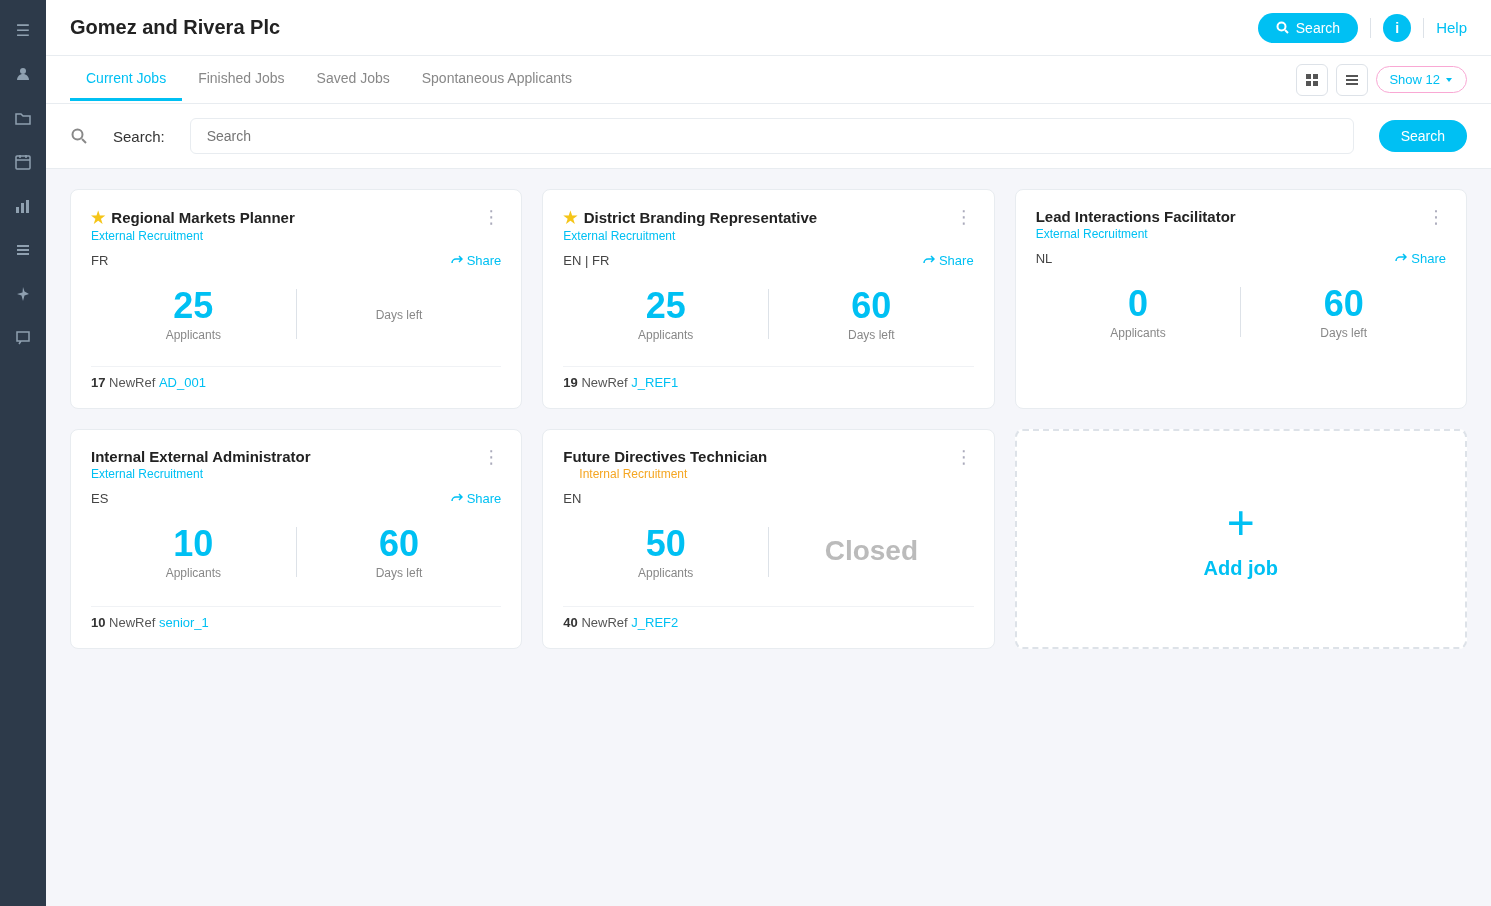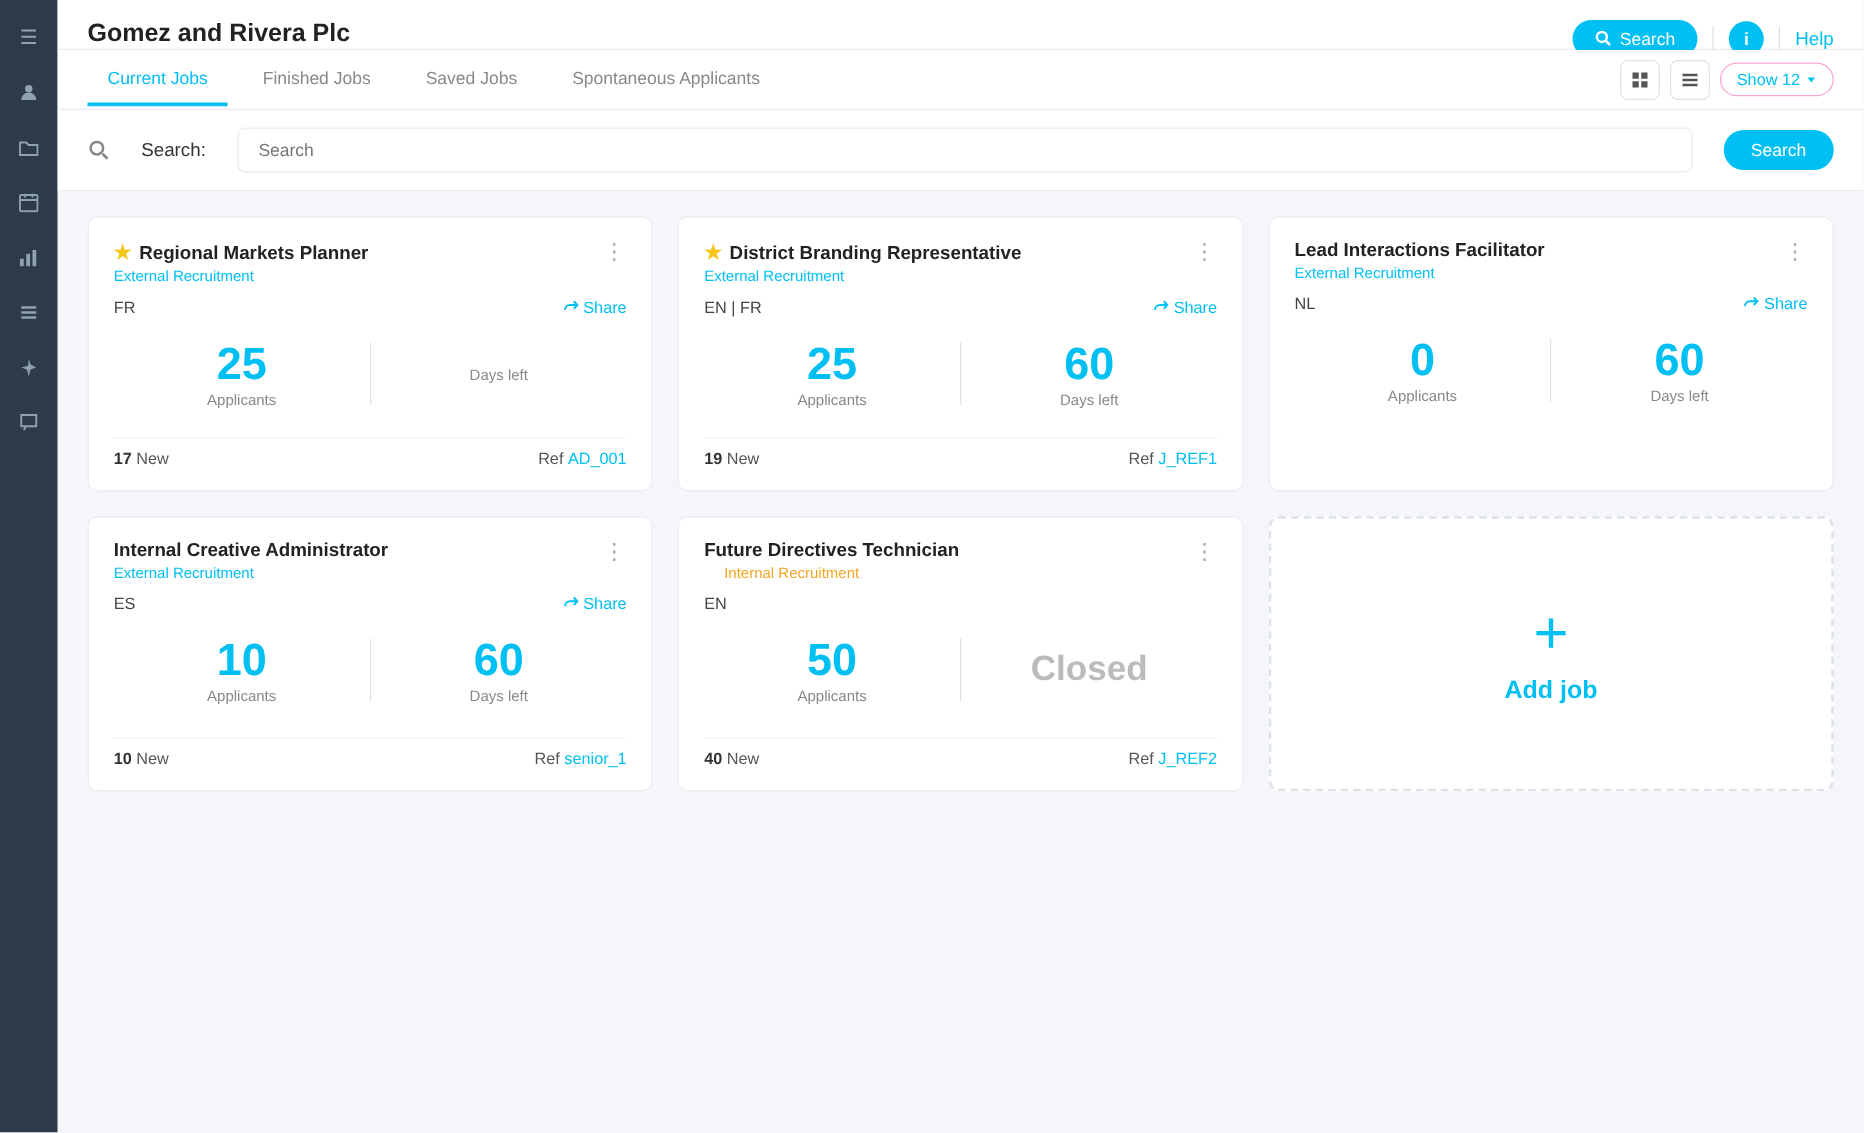--- a/index.html
+++ b/index.html
@@ -25,23 +25,23 @@
       font-size: 16px;
     }
 
     
     .main { flex: 1; display: flex; flex-direction: column; overflow: hidden; }
 
     
     .header {
       background: #fff;
       padding: 16px 24px;
-      height: 40px;
-      display: flex;
-      align-items: flex-start;
+      height: 56px;
+      display: flex;
+      align-items: center;
       justify-content: space-between;
       border-bottom: 1px solid #e8ecf0;
       flex-shrink: 0;
     }
     .header-title { font-size: 20px; font-weight: 600; color: #222; }
     .header-actions { display: flex; align-items: center; gap: 12px; }
     .btn-search-header {
       background: #00c0f3;
       color: #fff;
       border: none;
@@ -68,21 +68,21 @@
     .tabs-bar {
       background: #fff;
       padding: 0 24px;
       display: flex;
       align-items: center;
       justify-content: space-between;
       border-bottom: 1px solid #e8ecf0;
       flex-shrink: 0;
       height: 48px;
     }
-    .tabs { display: flex; gap: 12px; }
+    .tabs { display: flex; gap: 0; }
     .tab {
       padding: 12px 16px;
       font-size: 14px;
       color: #888;
       cursor: pointer;
       border-bottom: 3px solid transparent;
       white-space: nowrap;
     }
     .tab.active { color: #00c0f3; border-bottom-color: #00c0f3; font-weight: 500; }
     .tabs-right { display: flex; align-items: center; gap: 8px; }
@@ -170,21 +170,21 @@
     .card-lang { font-size: 13px; color: #444; font-weight: 500; }
     .share-btn { color: #00c0f3; font-size: 13px; cursor: pointer; display: flex; align-items: center; gap: 4px; }
 
     .card-stats { display: flex; align-items: center; justify-content: center; gap: 0; padding: 8px 0; }
     .stat-block { flex: 1; text-align: center; }
     .stat-number { font-size: 36px; font-weight: 700; color: #00c0f3; line-height: 1.1; }
     .stat-number.closed { color: #bbb; font-size: 28px; font-weight: 600; }
     .stat-label { font-size: 12px; color: #888; margin-top: 2px; }
     .stat-divider { width: 1px; height: 50px; background: #dde2e8; flex-shrink: 0; }
 
-    .card-footer { display: flex; justify-content: space-between; align-items: center; border-top: 1px solid #f0f2f5; padding-top: 8px; margin-top: auto; }
+    .card-footer { display: flex; align-items: center; border-top: 1px solid #f0f2f5; padding-top: 8px; margin-top: auto; }
     .footer-new { font-size: 13px; color: #555; }
     .footer-new span { font-weight: 700; color: #333; }
     .footer-ref { font-size: 13px; color: #555; }
     .footer-ref span { color: #00c0f3; font-weight: 500; }
 
     
     .add-job-card {
       background: #fff;
       border-radius: 8px;
       border: 2px dashed #dde2e8;
@@ -415,21 +415,21 @@
             <div class="stat-number">60</div>
             <div class="stat-label">Days left</div>
           </div>
         </div>
       </div>
 
       <div class="job-card">
         <div class="card-header">
           <div>
             <div class="card-title">
-              <span>Internal Creative Administrator</span>
+              <span>Internal External Administrator</span>
             </div>
             <div class="card-subtitle">External Recruitment</div>
           </div>
           <div class="card-menu">⋮</div>
         </div>
         <div class="card-lang-share">
           <span class="card-lang">ES</span>
           <span class="share-btn">
             <svg width="12" height="12" viewBox="0 0 12 12" fill="none" stroke="#00c0f3" stroke-width="1.5">
                 <path d="M8 1l3 3-3 3M11 4H5a4 4 0 00-4 4"></path>

